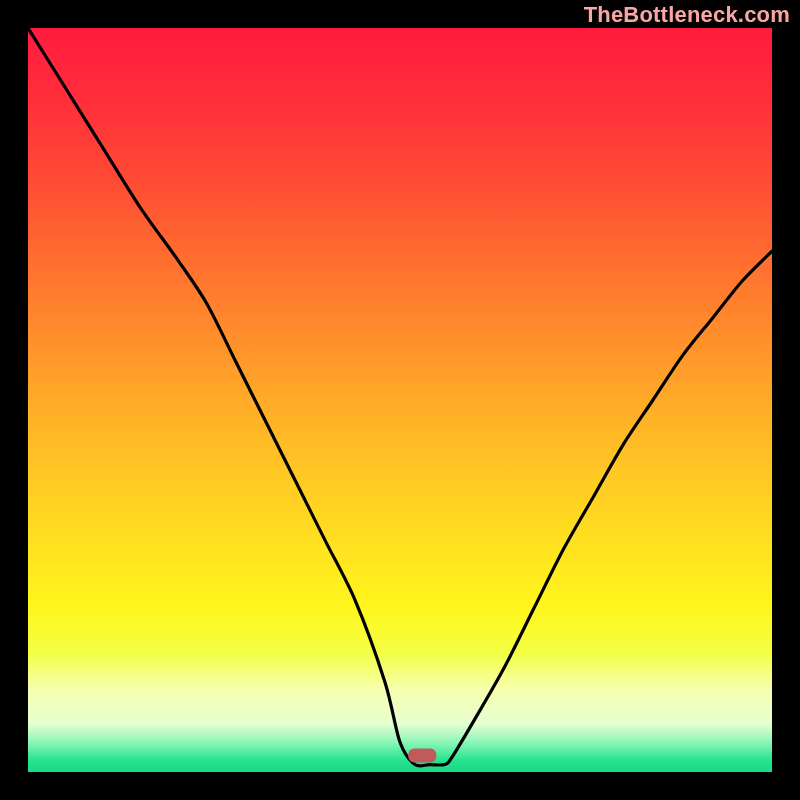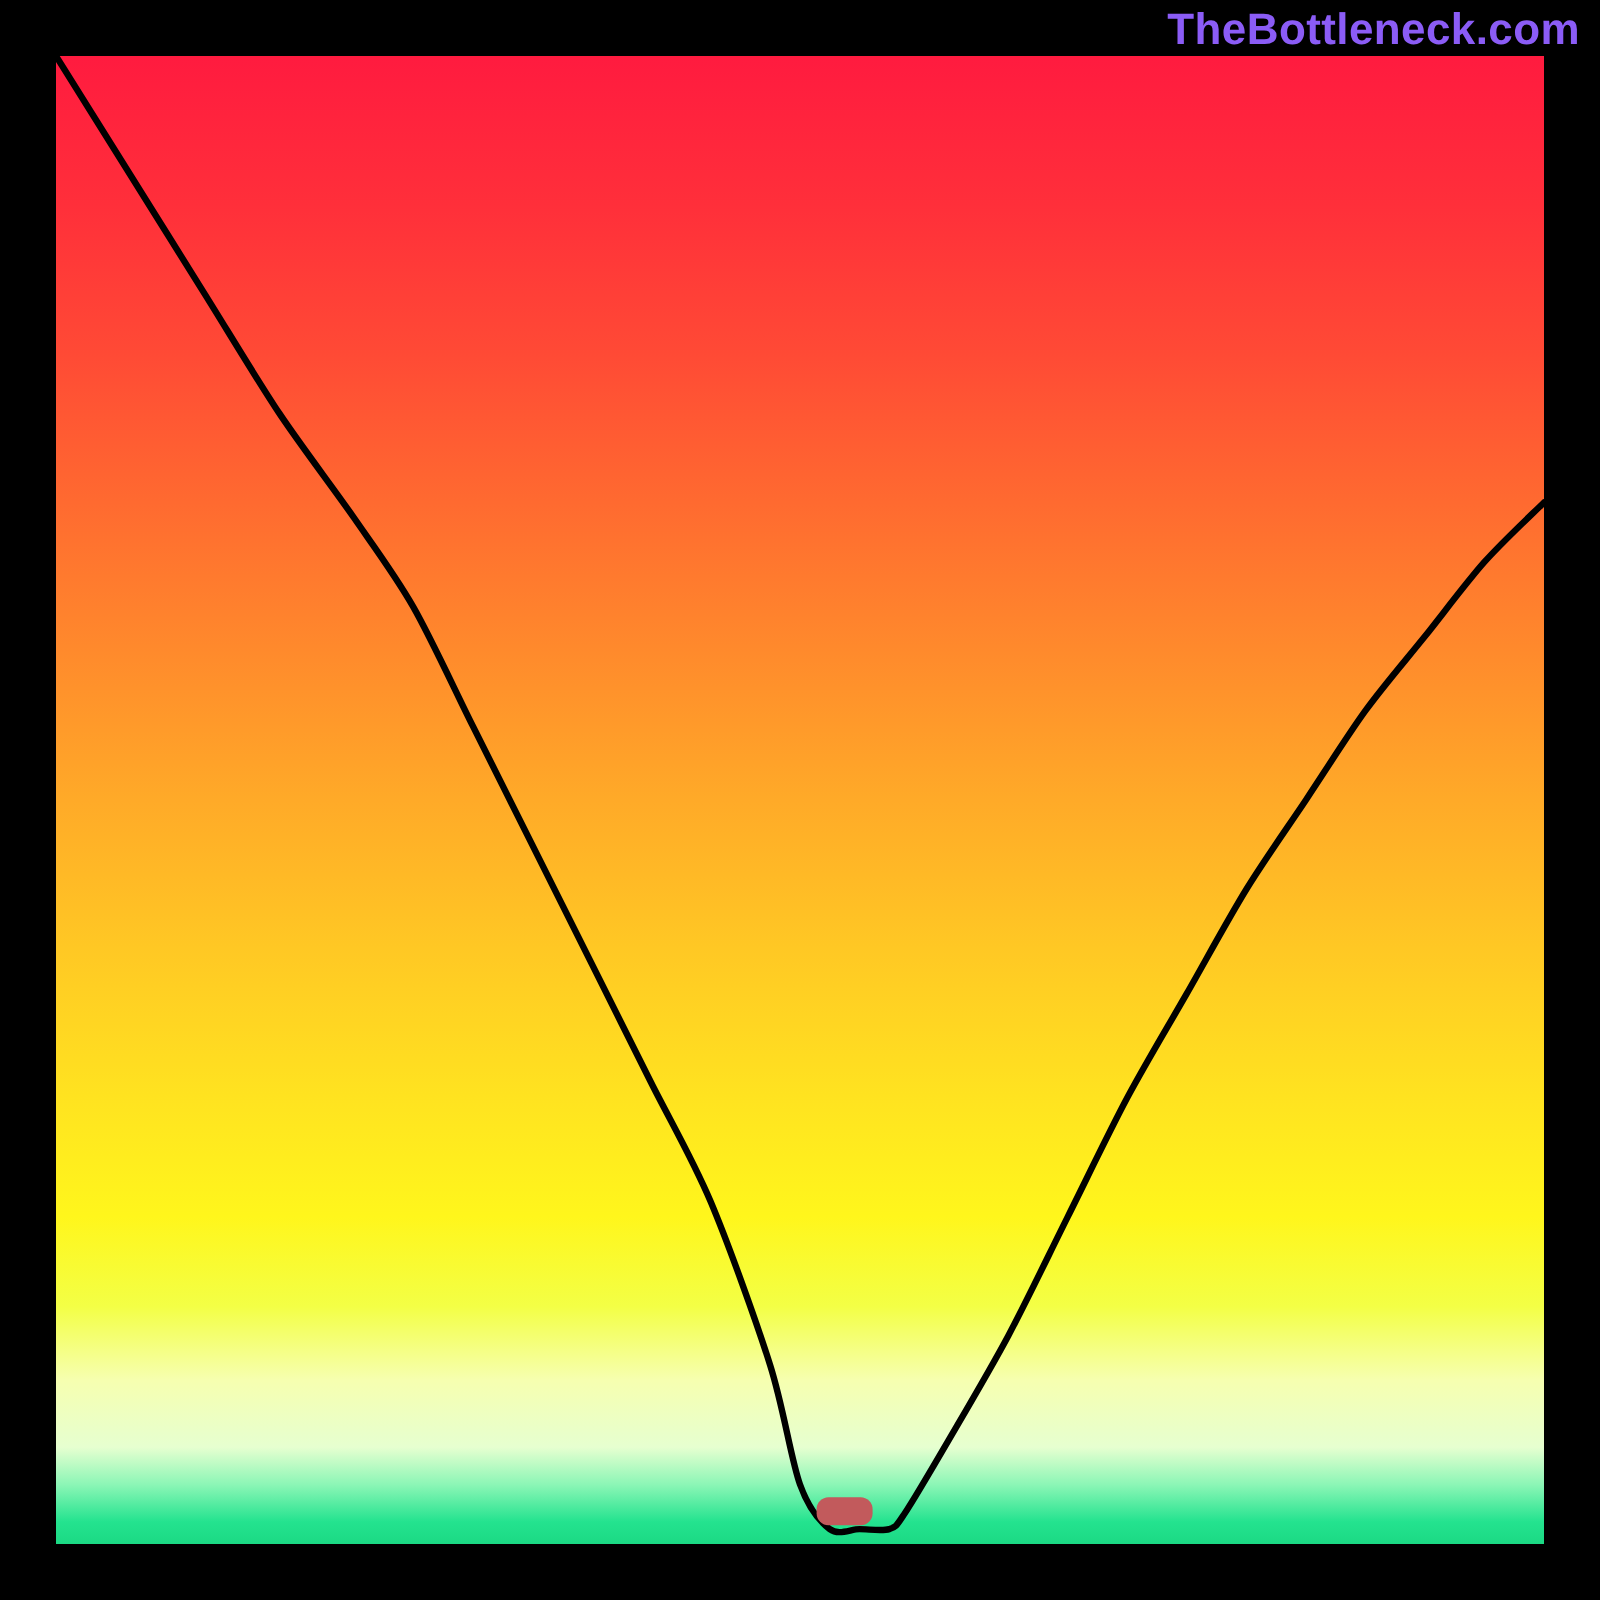--- a/index.html
+++ b/index.html
@@ -27,21 +27,21 @@
   .plot svg {
     display: block;
     width: 744px;
     height: 744px;
   }
   .watermark {
     position: absolute;
     top: 4px;
     right: 10px;
     font: 600 22px/1 "Segoe UI", Arial, sans-serif;
-    color: #8b5cf6;
+    color: #fca5a5;
     letter-spacing: 0.2px;
     user-select: none;
   }
 </style>
 </head>
 <body>
 
 <div class="stage">
   <div class="plot">
     <svg viewBox="0 0 744 744" xmlns="http://www.w3.org/2000/svg">

